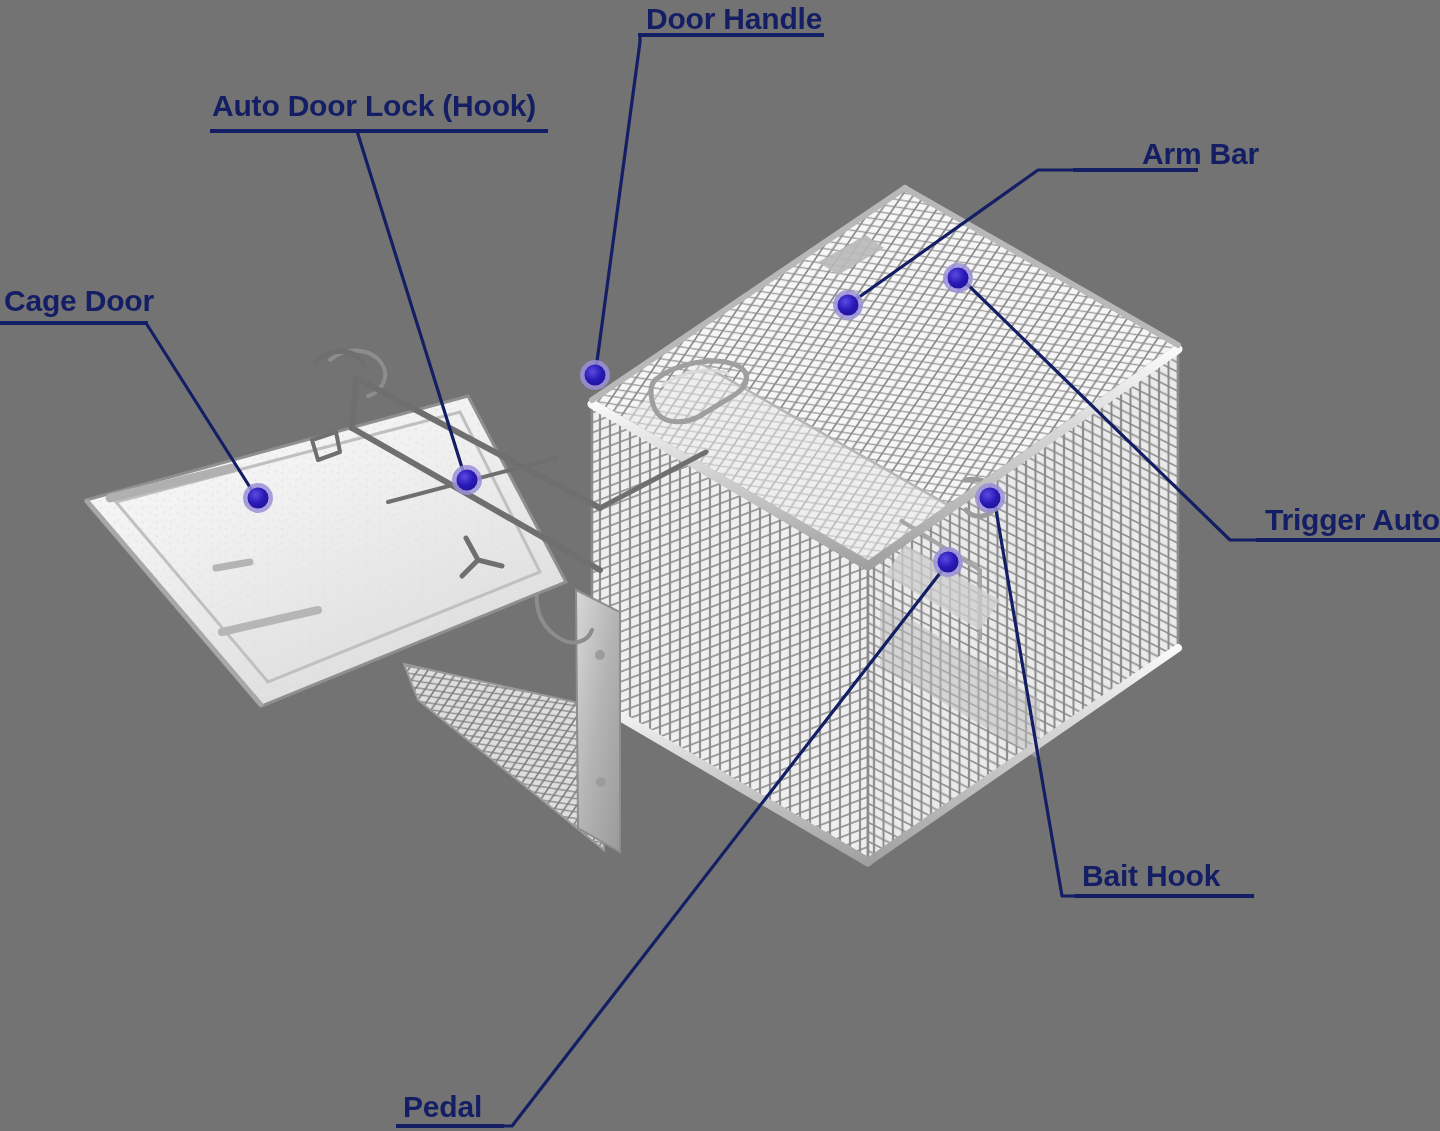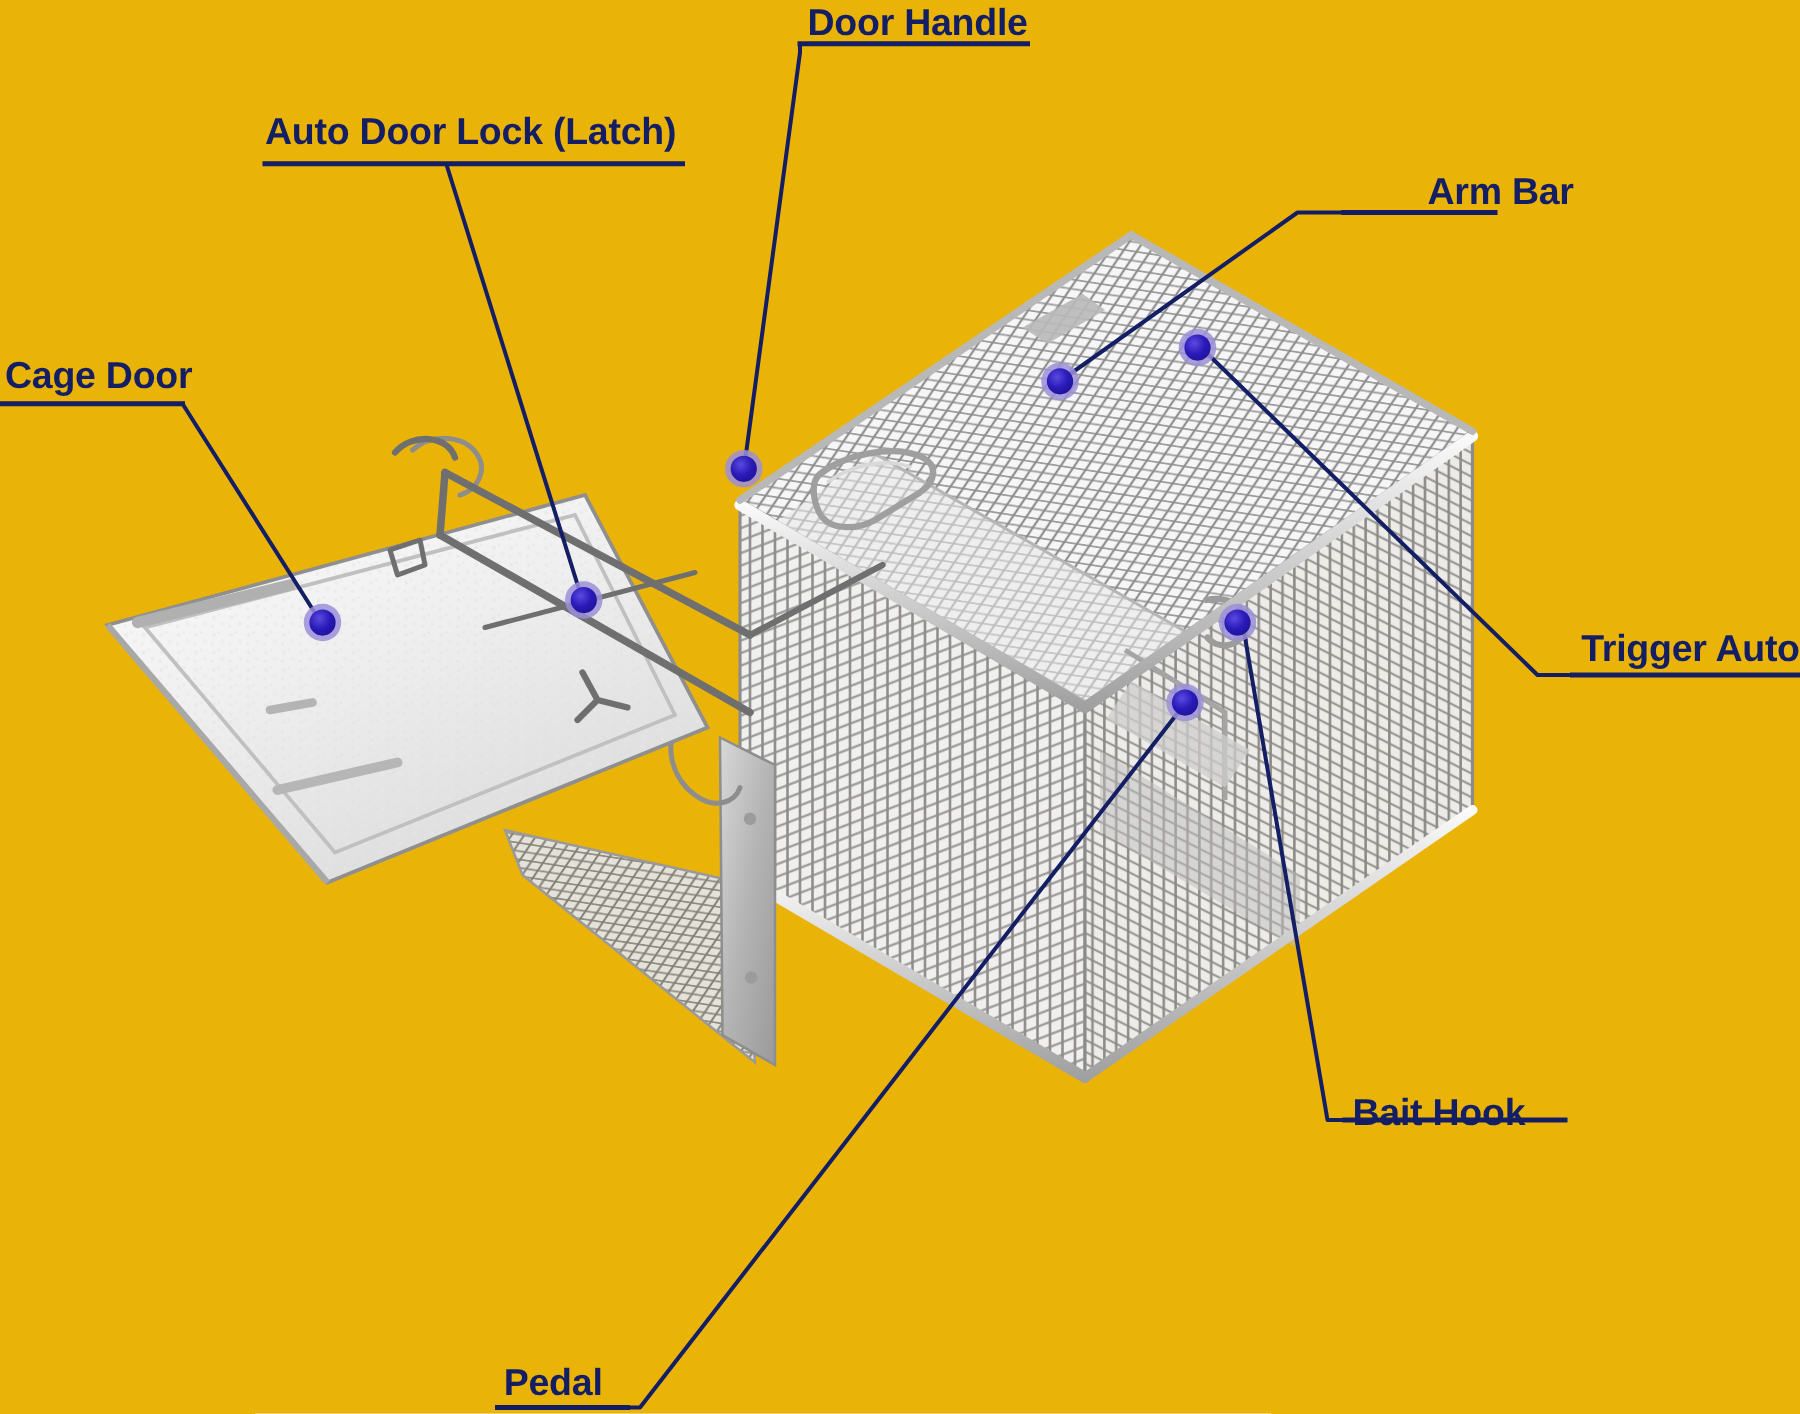--- a/index.html
+++ b/index.html
@@ -5,21 +5,21 @@
 <style>
   html, body {
     margin: 0;
     padding: 0;
     background: #ffffff;
   }
   #page {
     position: relative;
     width: 1440px;
     height: 1131px;
-    background: #eab308;
+    background: #737373;
     overflow: hidden;
     font-family: "Liberation Sans", sans-serif;
   }
   #diagram-svg {
     position: absolute;
     top: 0;
     left: 0;
     width: 1440px;
     height: 1131px;
     display: block;
@@ -249,21 +249,21 @@
         <circle cx="990" cy="498" r="10.5" fill="url(#markerGrad)"></circle>
         <path d="M 502,1126 L 512,1126 L 944,568" stroke="#141e64" stroke-width="3.2" fill="none" stroke-linecap="round" stroke-linejoin="round"></path>
         <line x1="398" y1="1126" x2="502" y2="1126" stroke="#141e64" stroke-width="4" stroke-linecap="square"></line>
         <circle cx="948" cy="562" r="15" fill="#9b8fd8" opacity="0.85"></circle>
         <circle cx="948" cy="562" r="10.5" fill="url(#markerGrad)"></circle>
       </g>
   </svg>
 
   <div id="callout-labels">
       <div class="callout-label" style="left: 646px; top: 2px;">Door Handle</div>
-      <div class="callout-label" style="left: 212px; top: 89px;">Auto Door Lock (Latch)</div>
+      <div class="callout-label" style="left: 212px; top: 89px;">Auto Door Lock (Hook)</div>
       <div class="callout-label" style="left: 1142px; top: 137px;">Arm Bar</div>
       <div class="callout-label" style="left: 4px; top: 284px; text-align: center;">Cage Door</div>
       <div class="callout-label" style="left: 1265px; top: 503px;">Trigger Auto</div>
-      <div class="callout-label" style="left: 1082px; top: 859px; margin-top: 15px;">Bait Hook</div>
+      <div class="callout-label" style="left: 1082px; top: 859px;">Bait Hook</div>
       <div class="callout-label" style="left: 403px; top: 1090px;">Pedal</div>
     </div>
 
 </div>
 
 </body></html>

